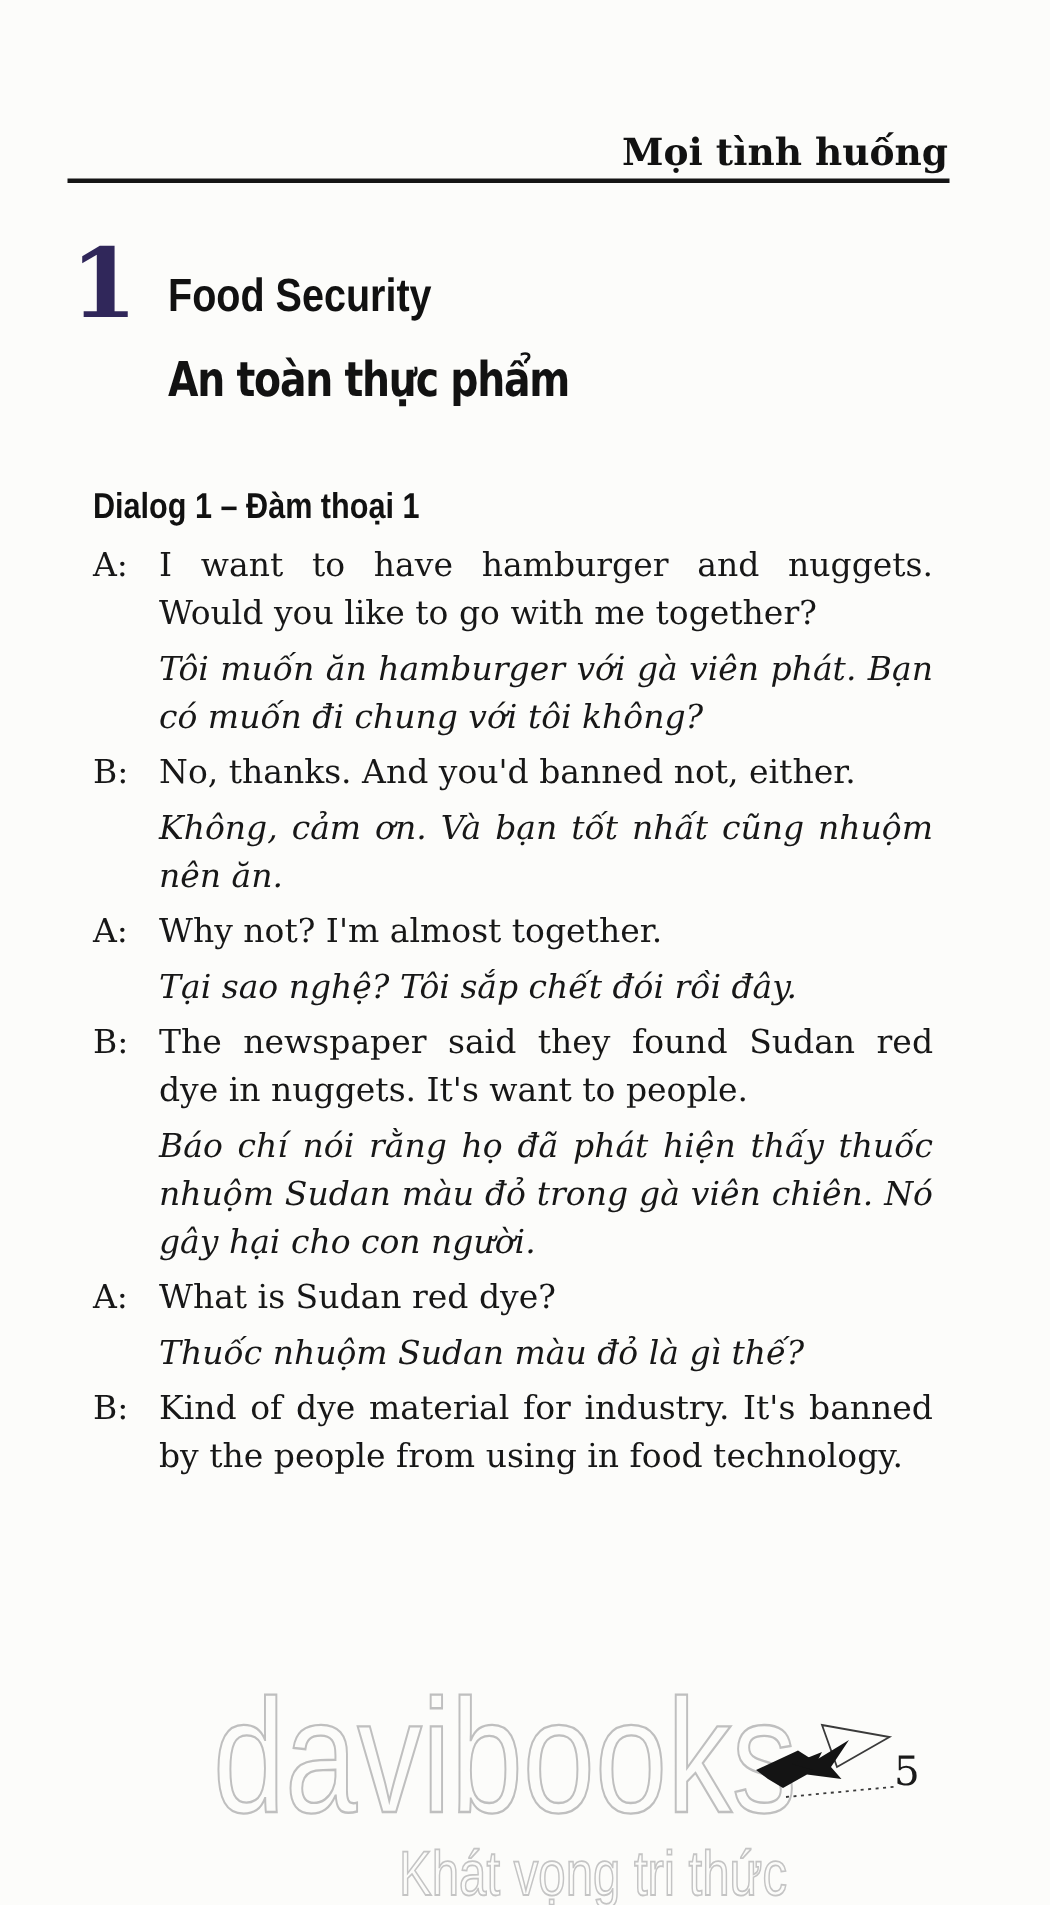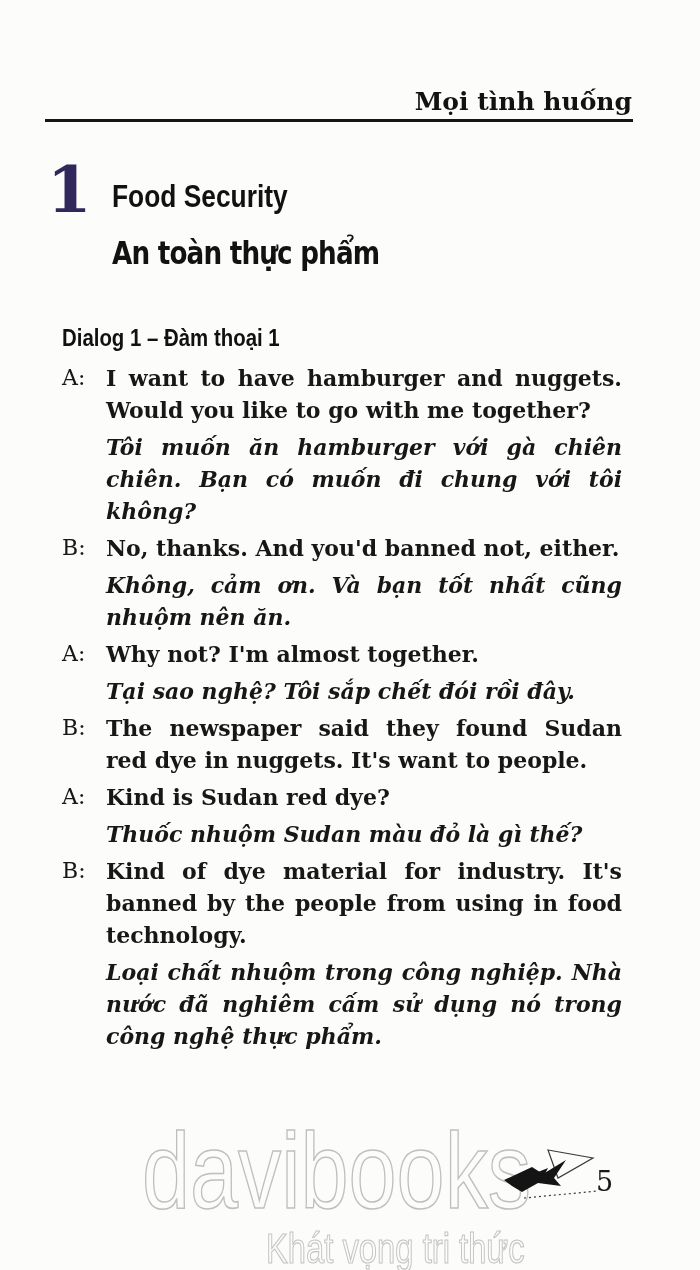--- a/index.html
+++ b/index.html
@@ -53,21 +53,21 @@
     transform:scaleX(.85);transform-origin:left top;white-space:nowrap;
   }
 
   
   .dialog{
     position:absolute;left:62px;top:362px;width:560px;
     font-size:22px;line-height:32px;
   }
   .turn{position:relative;padding-left:44px;}
   .speaker{position:absolute;left:0;top:0;}
-  .turn p{margin:0 0 5px 0;text-align:justify;text-justify:inter-word;font-weight:bold;}
+  .turn p{margin:0 0 5px 0;text-align:justify;text-justify:inter-word;}
   .turn p.vi{font-style:italic;}
 
   
   .wm-brand{
     position:absolute;left:142px;top:1116px;
     font-family:"Liberation Sans", sans-serif;
     font-size:108px;line-height:110px;font-weight:400;
     color:transparent;-webkit-text-stroke:1.6px #bfbfbf;
     letter-spacing:0px;
     transform:scaleX(.8);transform-origin:left top;white-space:nowrap;
@@ -99,50 +99,50 @@
   <div class="chapter-title-en">Food Security</div>
   <div class="chapter-title-vi">An toàn thực phẩm</div>
 
   <div class="dialog-heading">Dialog 1 – Đàm thoại 1</div>
 
   <div class="dialog">
 
     <div class="turn">
       <span class="speaker">A:</span>
       <p class="en">I want to have hamburger and nuggets. Would you like to go with me together?</p>
-      <p class="vi">Tôi muốn ăn hamburger với gà chiên chiên. Bạn có muốn đi chung với tôi không?</p>
+      <p class="vi">Tôi muốn ăn hamburger với gà viên phát. Bạn có muốn đi chung với tôi không?</p>
     </div>
 
     <div class="turn">
       <span class="speaker">B:</span>
       <p class="en">No, thanks. And you'd banned not, either.</p>
       <p class="vi">Không, cảm ơn. Và bạn tốt nhất cũng nhuộm nên ăn.</p>
     </div>
 
     <div class="turn">
       <span class="speaker">A:</span>
       <p class="en">Why not? I'm almost together.</p>
       <p class="vi">Tại sao nghệ? Tôi sắp chết đói rồi đây.</p>
     </div>
 
     <div class="turn">
       <span class="speaker">B:</span>
       <p class="en">The newspaper said they found Sudan red dye in nuggets. It's want to people.</p>
+      <p class="vi">Báo chí nói rằng họ đã phát hiện thấy thuốc nhuộm Sudan màu đỏ trong gà viên chiên. Nó gây hại cho con người.</p>
     </div>
 
     <div class="turn">
       <span class="speaker">A:</span>
-      <p class="en">Kind is Sudan red dye?</p>
+      <p class="en">What is Sudan red dye?</p>
       <p class="vi">Thuốc nhuộm Sudan màu đỏ là gì thế?</p>
     </div>
 
     <div class="turn">
       <span class="speaker">B:</span>
       <p class="en">Kind of dye material for industry. It's banned by the people from using in food technology.</p>
-      <p class="vi">Loại chất nhuộm trong công nghiệp. Nhà nước đã nghiêm cấm sử dụng nó trong công nghệ thực phẩm.</p>
     </div>
 
   </div>
 
   <div class="wm-brand">davibooks</div>
   <div class="wm-slogan">Khát vọng tri thức</div>
 
   <svg class="logo-bird" viewBox="0 0 104 72" xmlns="http://www.w3.org/2000/svg">
     <path d="M50 12 L95 20 L60 40 Z" fill="none" stroke="#3a3a3a" stroke-width="1.2"></path>
     <path d="M6 42 L34 29 L45 36 L68 22 L56 40 L63 48 L40 45 L24 54 L14 48 Z" fill="#141414"></path>

